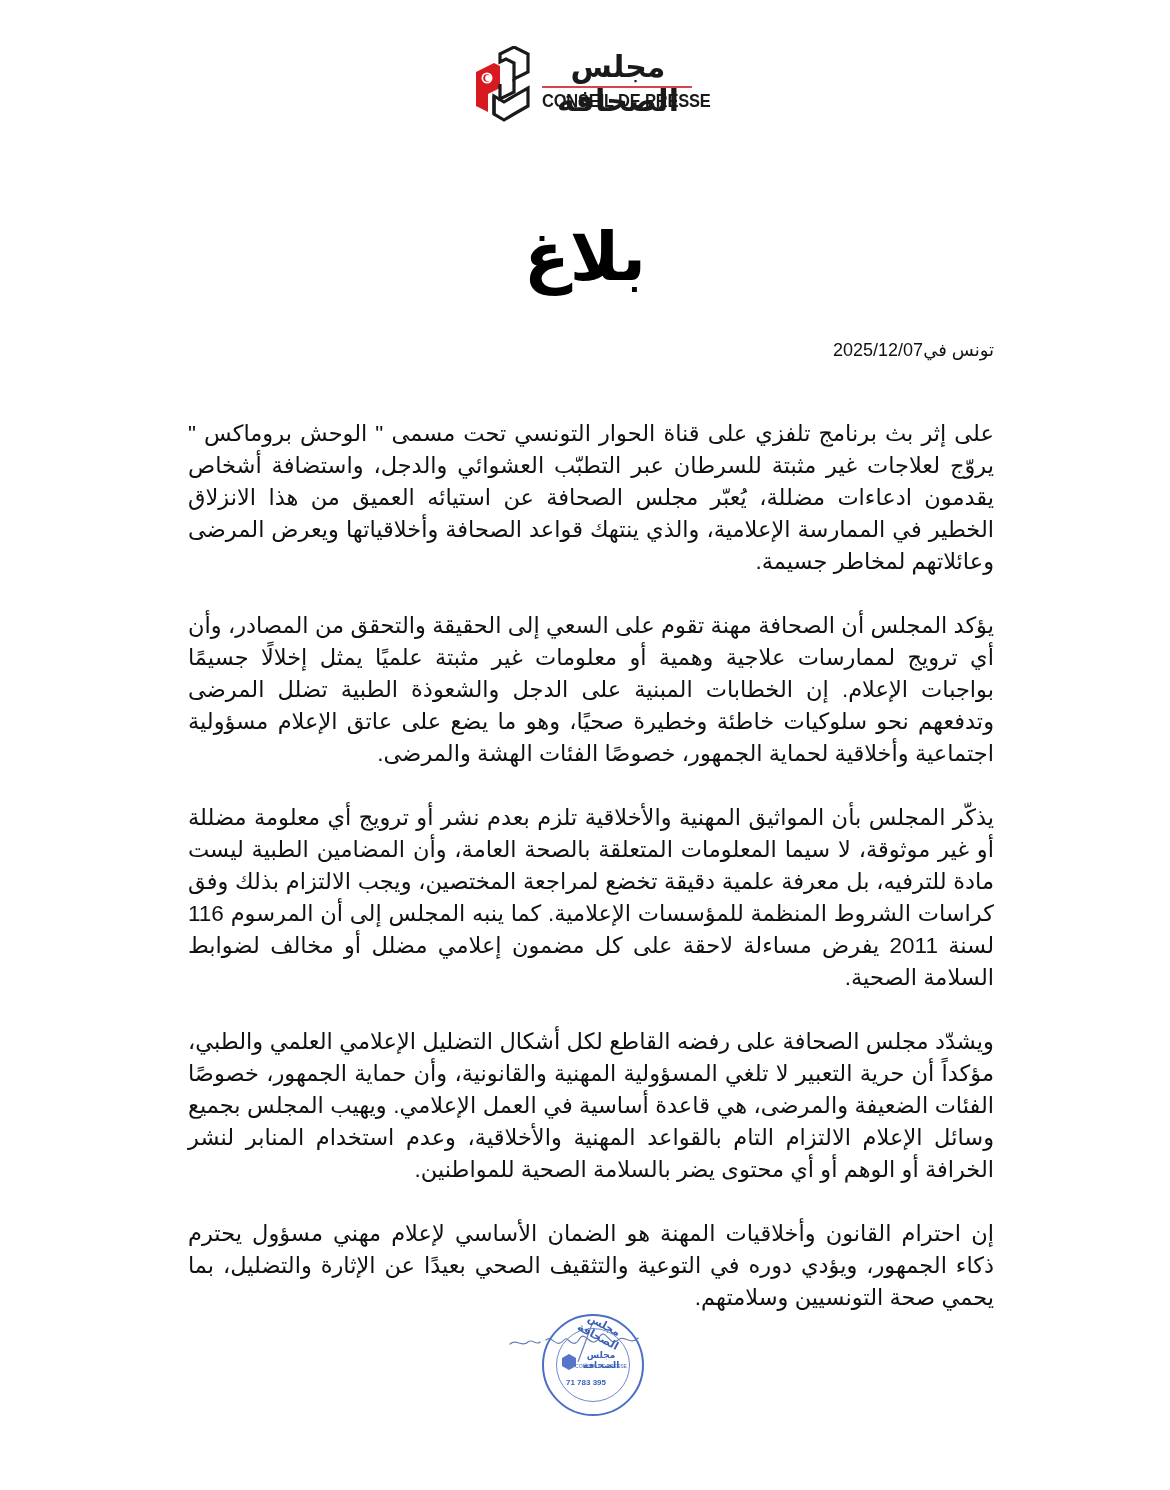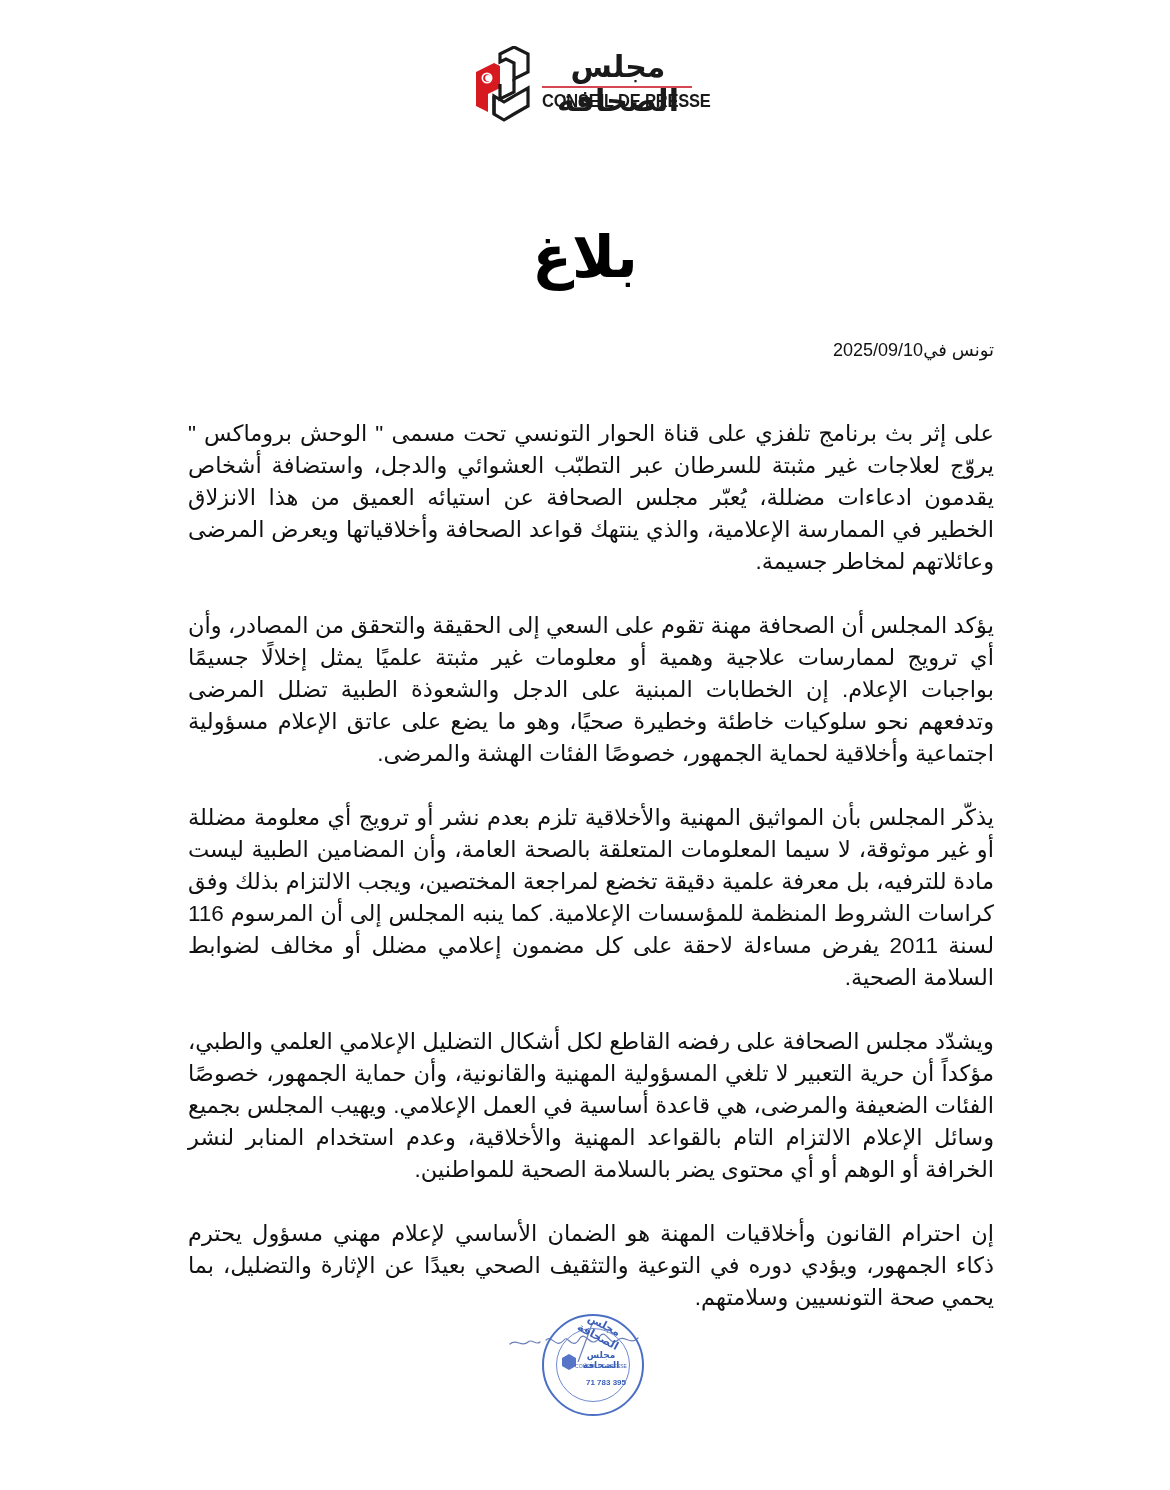--- a/index.html
+++ b/index.html
@@ -69,21 +69,21 @@
       background: #d64552;
     }
 
     
     .title {
       position: absolute;
       left: 0;
       width: 1170px;
       top: 222px;
       text-align: center;
-      font-size: 58px;
+      font-size: 67px;
       font-weight: bold;
       direction: rtl;
       line-height: 70px;
       color: #000;
     }
 
     
     .date-line {
       position: absolute;
       right: 176px;
@@ -161,21 +161,21 @@
       position: absolute;
       left: 66px; top: 51px;
       width: 58px;
       text-align: center;
       font-size: 5px;
       color: #3b5fb8;
       white-space: nowrap;
     }
     .stamp-phone {
       position: absolute;
-      left: 72px; top: 66px;
+      left: 52px; top: 66px;
       width: 56px;
       text-align: center;
       font-size: 8px;
       font-weight: bold;
       color: #3b5fb8;
     }
     .stamp-cube {
       position: absolute;
       left: 56px; top: 42px;
       width: 14px; height: 16px;
@@ -206,21 +206,21 @@
       <polygon points="20,50 30,56 40,50 54,42 54,60 40,68 30,74 20,68" fill="none" stroke="#1a1a1a" stroke-width="3.2" stroke-linejoin="miter"></polygon>
       <polyline points="20,50 20,68" fill="none" stroke="#1a1a1a" stroke-width="3.2"></polyline>
     </svg>
     <div class="logo-text-ar">مجلس الصحافة</div>
     <div class="logo-underline"></div>
     <div class="logo-text-fr">CONSEIL DE PRESSE</div>
   </div>
 
   <div class="title">بلاغ</div>
 
-  <div class="date-line">تونس في2025/09/10</div>
+  <div class="date-line">تونس في2025/12/07</div>
 
   <div class="body">
     <p>على إثر بث برنامج تلفزي على قناة الحوار التونسي تحت مسمى " الوحش بروماكس " يروّج لعلاجات غير مثبتة للسرطان عبر التطبّب العشوائي والدجل، واستضافة أشخاص يقدمون ادعاءات مضللة، يُعبّر مجلس الصحافة عن استيائه العميق من هذا الانزلاق الخطير في الممارسة الإعلامية، والذي ينتهك قواعد الصحافة وأخلاقياتها ويعرض المرضى وعائلاتهم لمخاطر جسيمة.</p>
     <p>يؤكد المجلس أن الصحافة مهنة تقوم على السعي إلى الحقيقة والتحقق من المصادر، وأن أي ترويج لممارسات علاجية وهمية أو معلومات غير مثبتة علميًا يمثل إخلالًا جسيمًا بواجبات الإعلام. إن الخطابات المبنية على الدجل والشعوذة الطبية تضلل المرضى وتدفعهم نحو سلوكيات خاطئة وخطيرة صحيًا، وهو ما يضع على عاتق الإعلام مسؤولية اجتماعية وأخلاقية لحماية الجمهور، خصوصًا الفئات الهشة والمرضى.</p>
     <p>يذكّر المجلس بأن المواثيق المهنية والأخلاقية تلزم بعدم نشر أو ترويج أي معلومة مضللة أو غير موثوقة، لا سيما المعلومات المتعلقة بالصحة العامة، وأن المضامين الطبية ليست مادة للترفيه، بل معرفة علمية دقيقة تخضع لمراجعة المختصين، ويجب الالتزام بذلك وفق كراسات الشروط المنظمة للمؤسسات الإعلامية. كما ينبه المجلس إلى أن المرسوم 116 لسنة 2011 يفرض مساءلة لاحقة على كل مضمون إعلامي مضلل أو مخالف لضوابط السلامة الصحية.</p>
     <p>ويشدّد مجلس الصحافة على رفضه القاطع لكل أشكال التضليل الإعلامي العلمي والطبي، مؤكداً أن حرية التعبير لا تلغي المسؤولية المهنية والقانونية، وأن حماية الجمهور، خصوصًا الفئات الضعيفة والمرضى، هي قاعدة أساسية في العمل الإعلامي. ويهيب المجلس بجميع وسائل الإعلام الالتزام التام بالقواعد المهنية والأخلاقية، وعدم استخدام المنابر لنشر الخرافة أو الوهم أو أي محتوى يضر بالسلامة الصحية للمواطنين.</p>
     <p>إن احترام القانون وأخلاقيات المهنة هو الضمان الأساسي لإعلام مهني مسؤول يحترم ذكاء الجمهور، ويؤدي دوره في التوعية والتثقيف الصحي بعيدًا عن الإثارة والتضليل، بما يحمي صحة التونسيين وسلامتهم.</p>
   </div>
 
   <div class="stamp">

